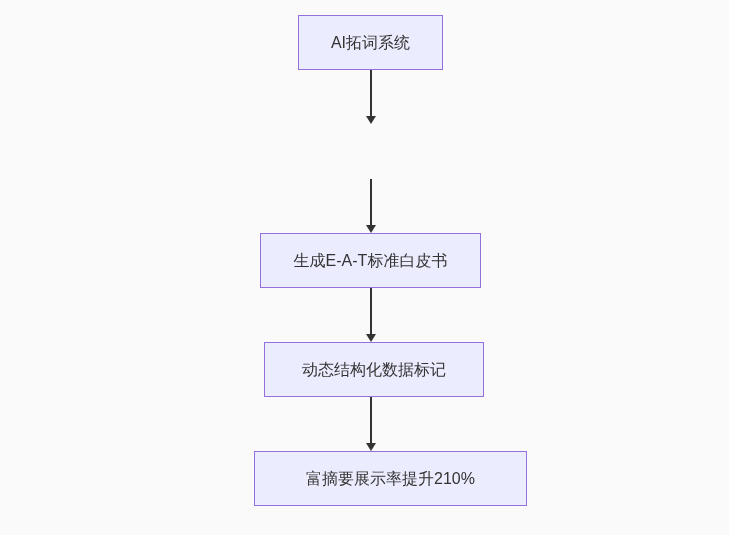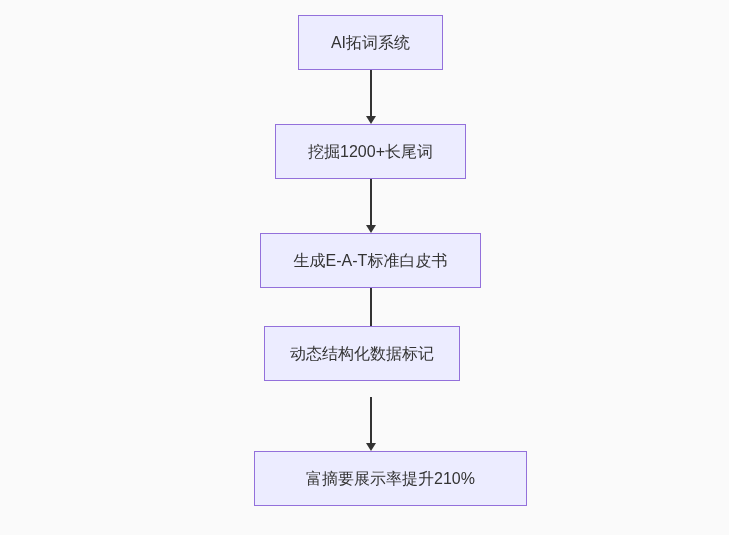--- a/index.html
+++ b/index.html
@@ -24,21 +24,21 @@
     background:var(--node-fill);
     border:1px solid var(--node-border);
     color:var(--text-color);
     display:flex;align-items:center;justify-content:center;
     font-size:16px;line-height:1;
     text-align:center;white-space:nowrap;
   }
   .n1{left:298px;top:15px;width:145px;}
   .n2{left:275px;top:124px;width:191px;}
   .n3{left:260px;top:233px;width:221px;}
-  .n4{left:264px;top:326px;width:196px;}
+  .n4{left:264px;top:342px;width:220px;}
   .n5{left:254px;top:451px;width:273px;}
   .edge{
     position:absolute;
     left:365px;width:11px;height:54px;
     display:flex;flex-direction:column;align-items:center;
   }
   .e1{top:70px;}
   .e2{top:179px;}
   .e3{top:288px;}
   .e4{top:397px;}
@@ -57,23 +57,20 @@
 
   <div class="node n1">
     <span>AI拓词系统</span>
   </div>
 
   <div class="edge e1">
     <div class="edge-line"></div>
     <div class="edge-head"></div>
   </div>
 
-  <div class="node n2">
-    <span>挖掘1200+长尾词</span>
-  </div>
 
   <div class="edge e2">
     <div class="edge-line"></div>
     <div class="edge-head"></div>
   </div>
 
   <div class="node n3">
     <span>生成E-A-T标准白皮书</span>
   </div>
 

